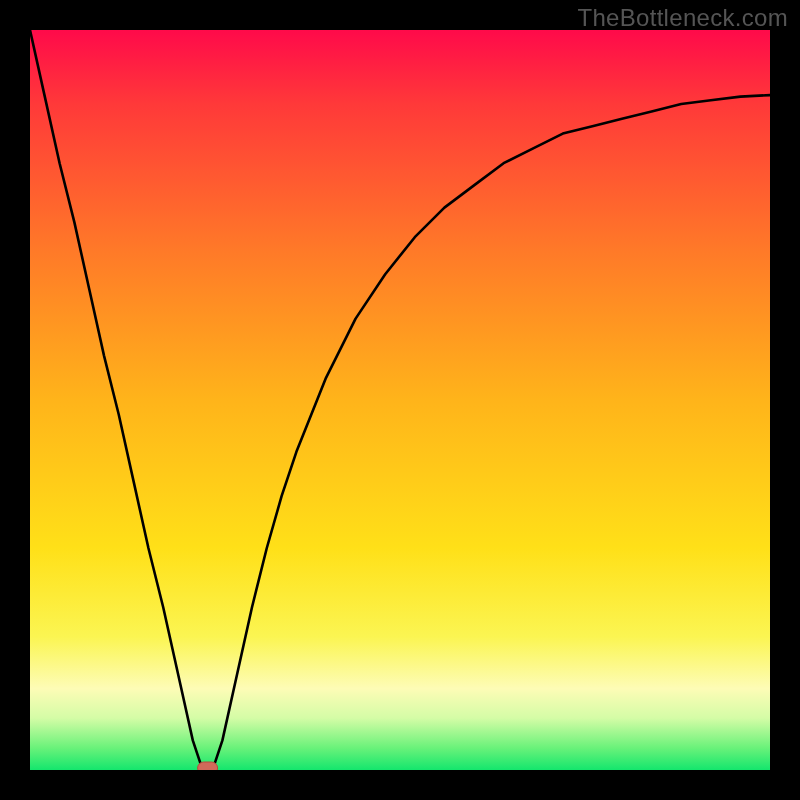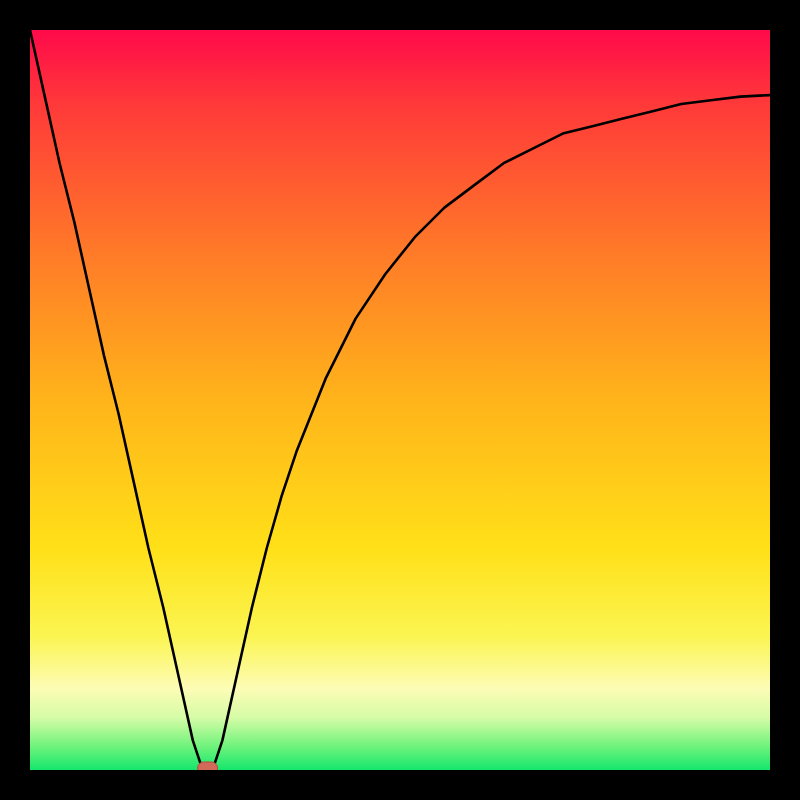--- a/index.html
+++ b/index.html
@@ -51,20 +51,21 @@
     top: 0;
     width: 740px;
     height: 740px;
   }
 </style>
 </head>
 <body>
 
 <div class="chart-wrap">
 
+  <div class="watermark">TheBottleneck.com</div>
 
   <div class="plot-area">
     <svg class="curve" viewBox="0 0 740 740" preserveAspectRatio="none">
       <path fill="none" stroke="#000000" stroke-width="2.6" stroke-linejoin="round" stroke-linecap="round" d="M0.00 0.00 L14.80 66.60 L29.60 133.20 L44.40 192.40 L59.20 259.00 L74.00 325.60 L88.80 384.80 L103.60 451.40 L118.40 518.00 L133.20 577.20 L148.00 643.80 L162.80 710.40 L170.20 732.60 L177.60 740.00 L185.00 732.60 L192.40 710.40 L207.20 643.80 L222.00 577.20 L236.80 518.00 L251.60 466.20 L266.40 421.80 L296.00 347.80 L325.60 288.60 L355.20 244.20 L384.80 207.20 L414.40 177.60 L444.00 155.40 L473.60 133.20 L503.20 118.40 L532.80 103.60 L562.40 96.20 L592.00 88.80 L621.60 81.40 L651.20 74.00 L680.80 70.30 L710.40 66.60 L740.00 65.12"></path>
       <rect rx="6" ry="6" fill="#d16a5a" stroke="#b74d3d" stroke-width="1" x="167.60" y="732.00" width="20" height="12"></rect>
     </svg>
   </div>
 
 </div>
 

